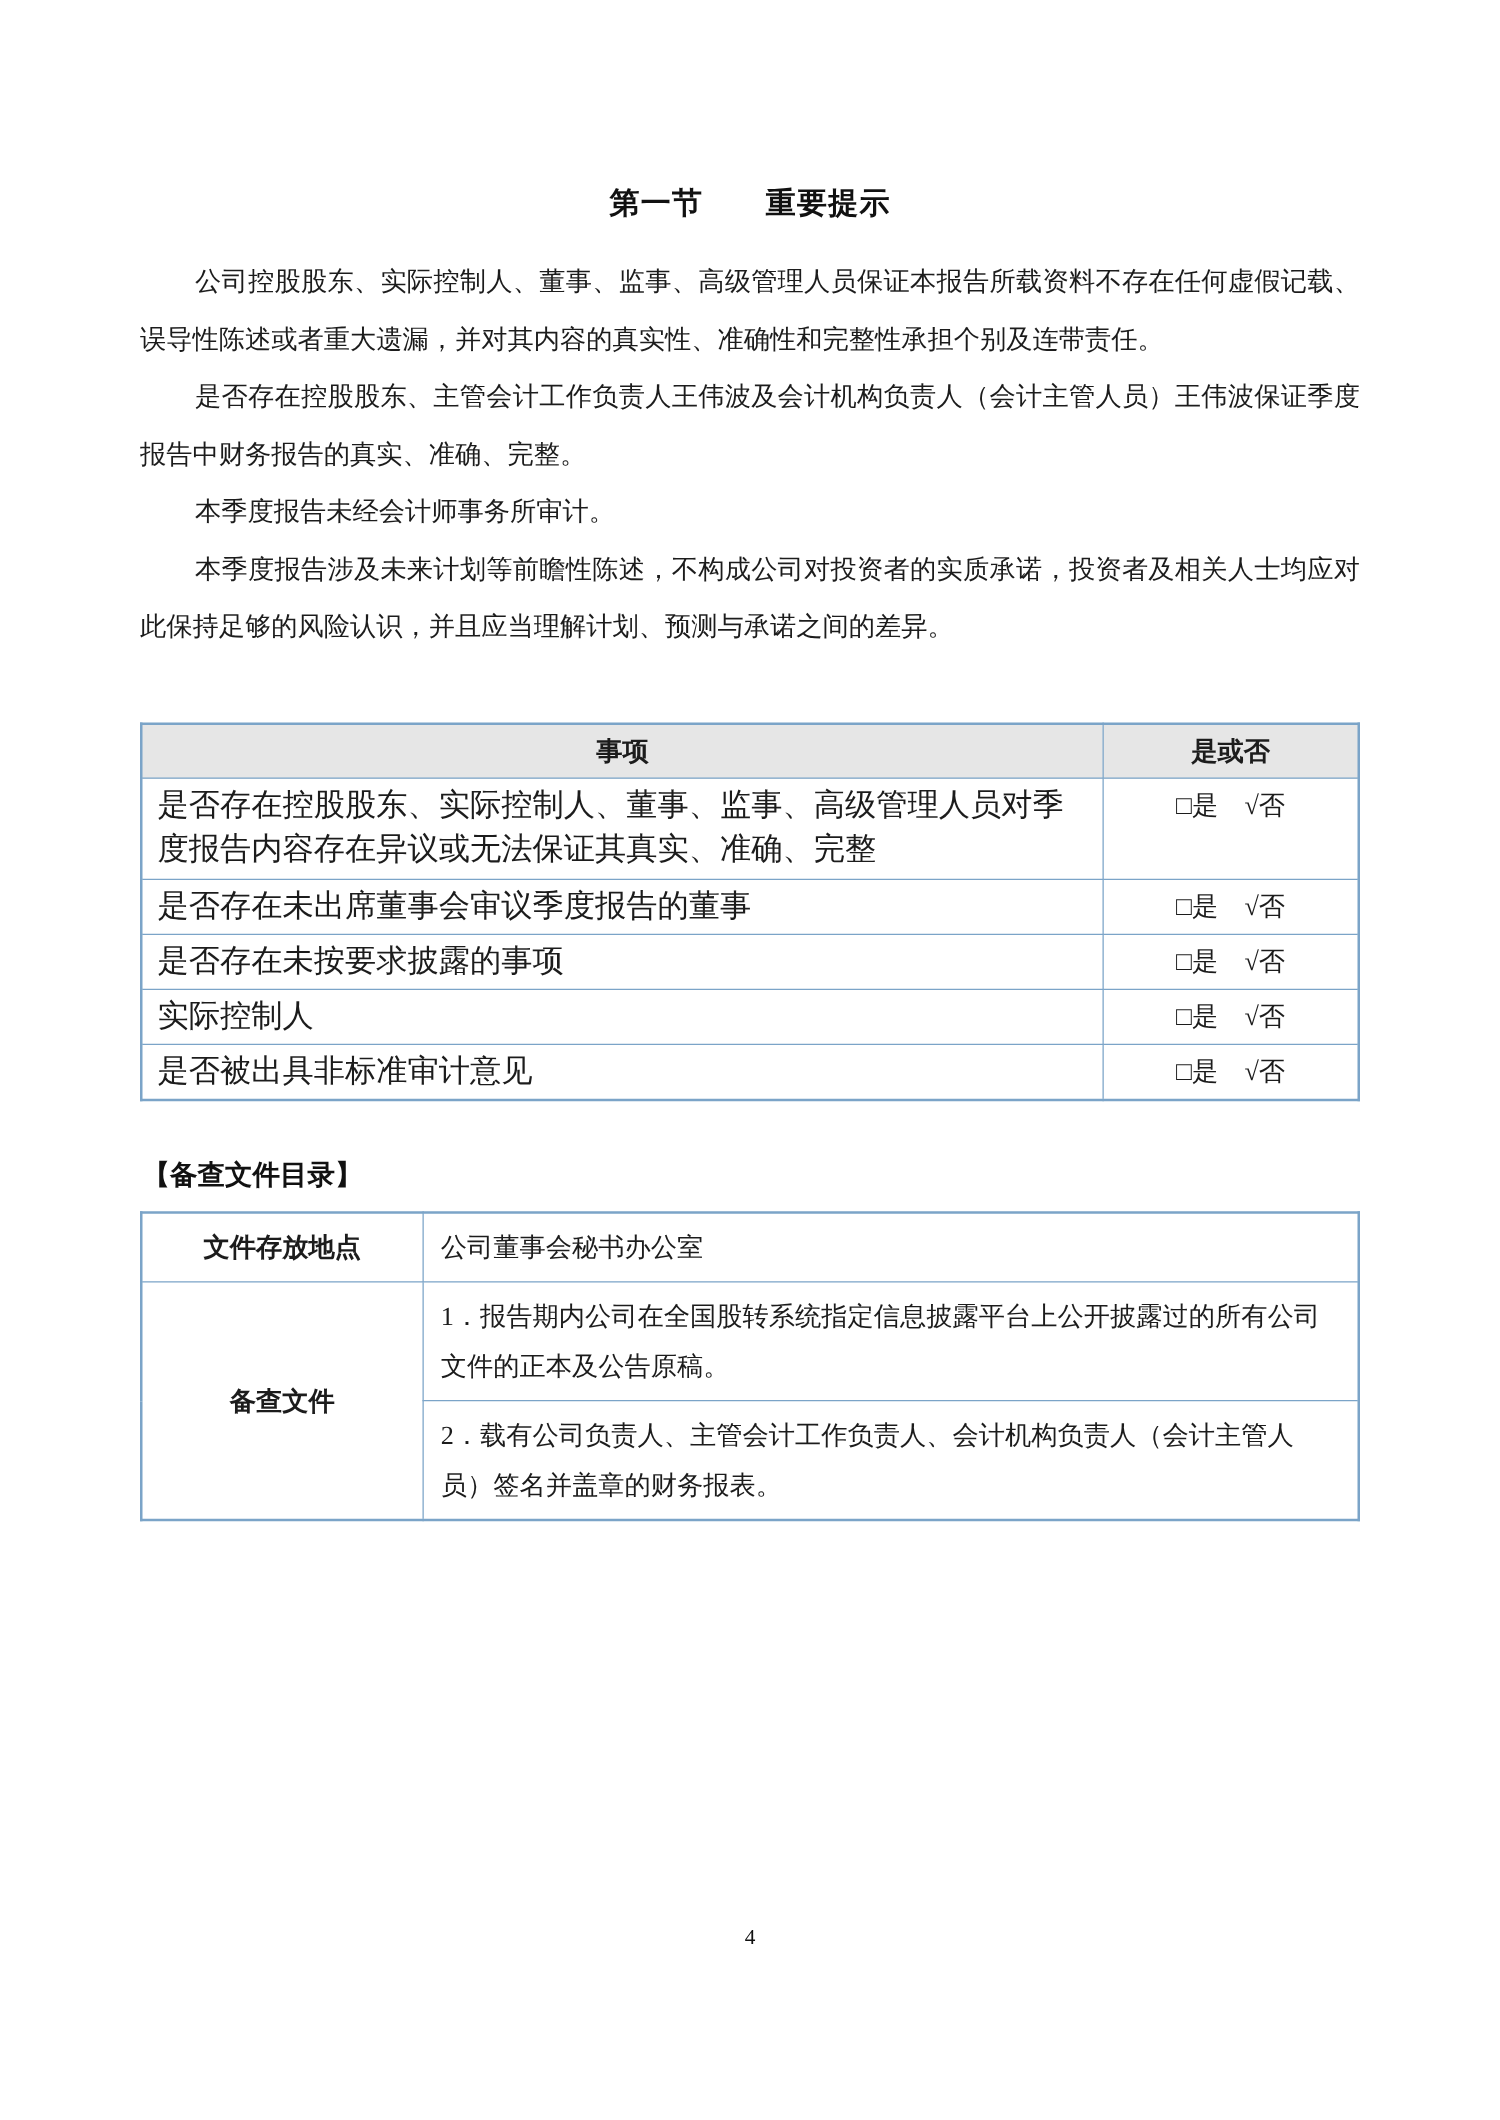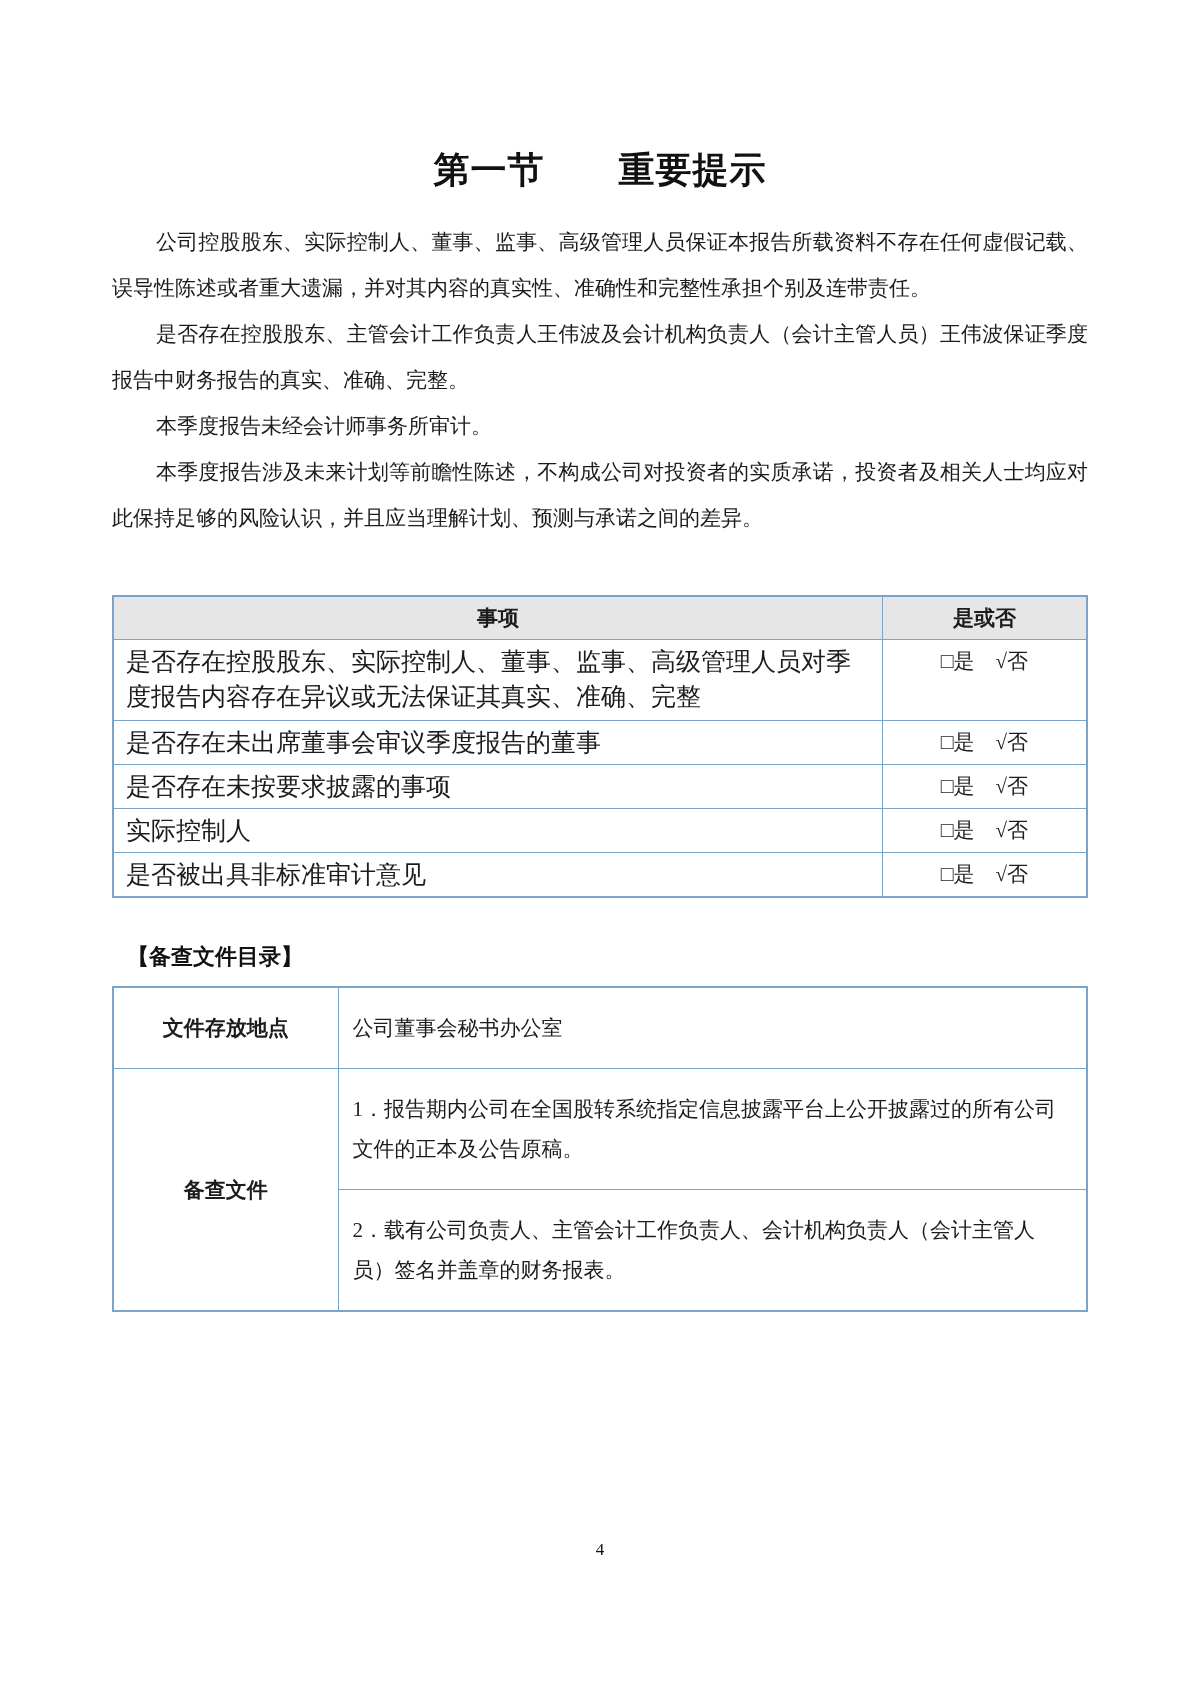--- a/index.html
+++ b/index.html
@@ -15,21 +15,21 @@
   }
   .content {
     position: absolute;
     left: 112px;
     top: 0;
     width: 976px;
   }
   .doc-title {
     margin: 146px 0 24px 0;
     text-align: center;
-    font-size: 36px;
+    font-size: 24px;
     font-weight: bold;
     font-family: "Liberation Sans", "DejaVu Sans", sans-serif;
     letter-spacing: 1px;
     color: #111;
   }
   .para {
     margin: 0;
     font-size: 21px;
     line-height: 46px;
     text-indent: 44px;
@@ -59,36 +59,36 @@
   .yn-table td.ans {
     font-size: 21px;
     line-height: 35px;
     padding: 4px 6px;
     vertical-align: top;
     text-align: center;
     white-space: nowrap;
   }
   .yn-row-tall td { height: 72px; }
   .section-title {
-    margin: 44px 0 14px 15px;
+    margin: 44px 0 14px 2px;
     font-size: 22px;
     font-weight: bold;
     color: #111;
   }
   .docs-table { border: 2px solid #7BA4C8; }
   .docs-table td { border: 1px solid #7BA4C8; font-size: 21px; }
   .docs-table td.label-cell {
     text-align: center;
     vertical-align: middle;
     padding: 4px 6px;
     line-height: 34px;
     font-weight: bold;
   }
   .docs-table td.value-cell {
-    padding: 20px 14px;
+    padding: 7px 14px;
     line-height: 40px;
     text-align: left;
     vertical-align: middle;
   }
   .page-number {
     position: absolute;
     top: 1540px;
     left: 0;
     width: 1200px;
     text-align: center;

